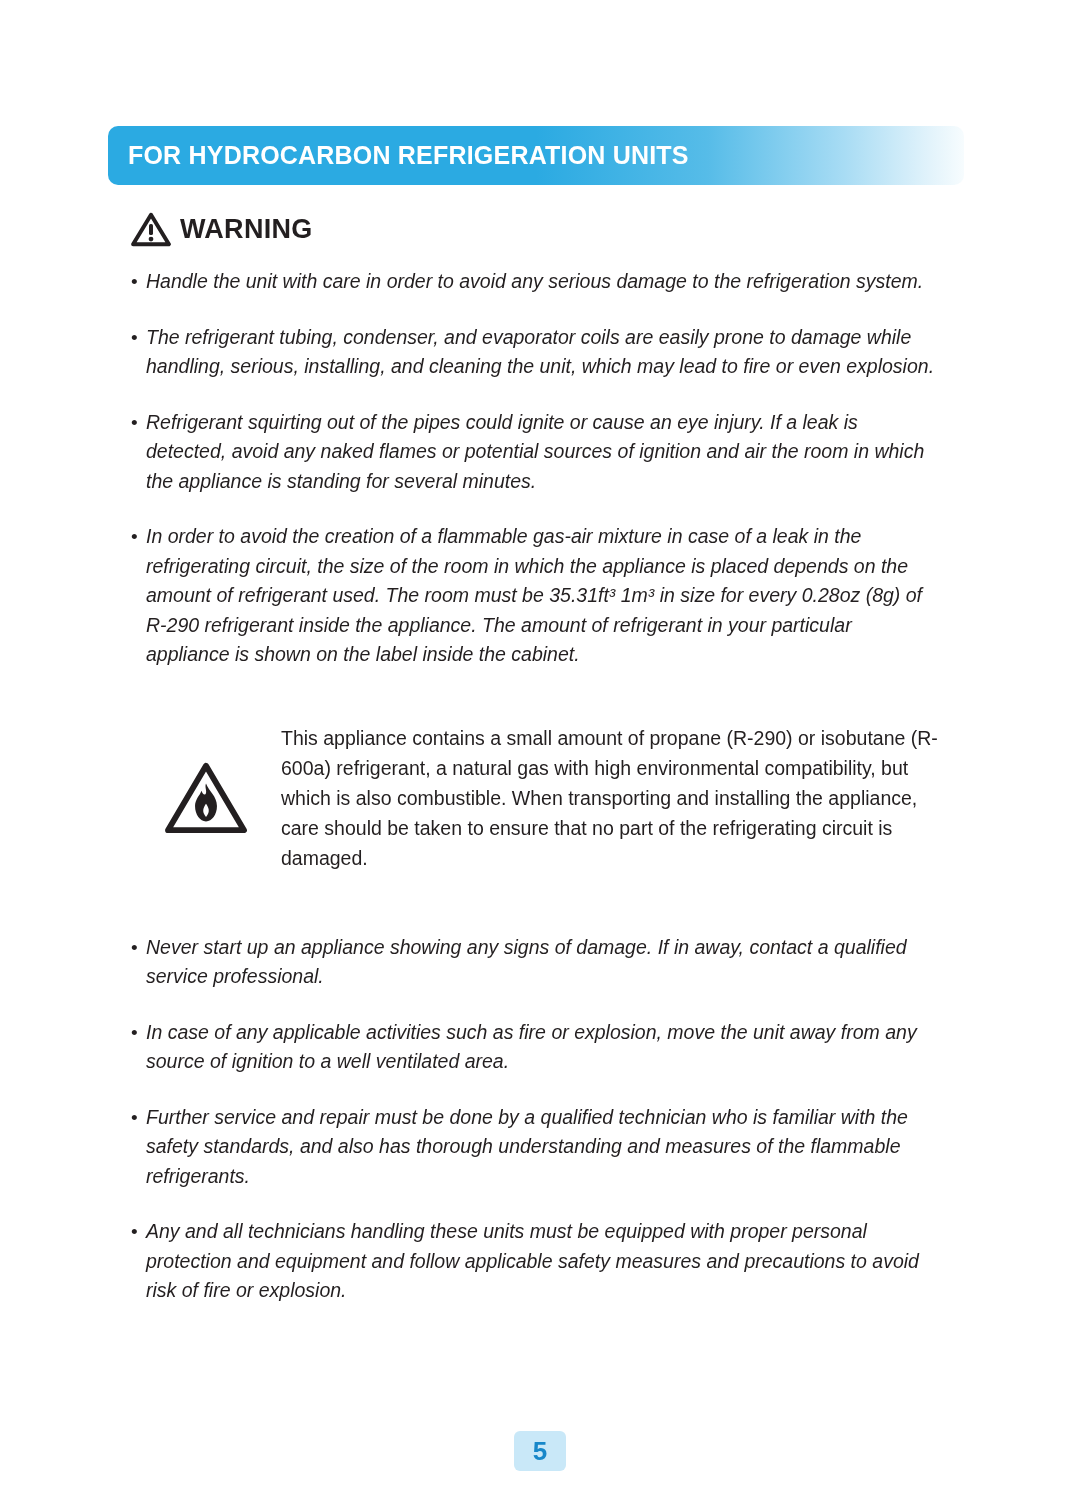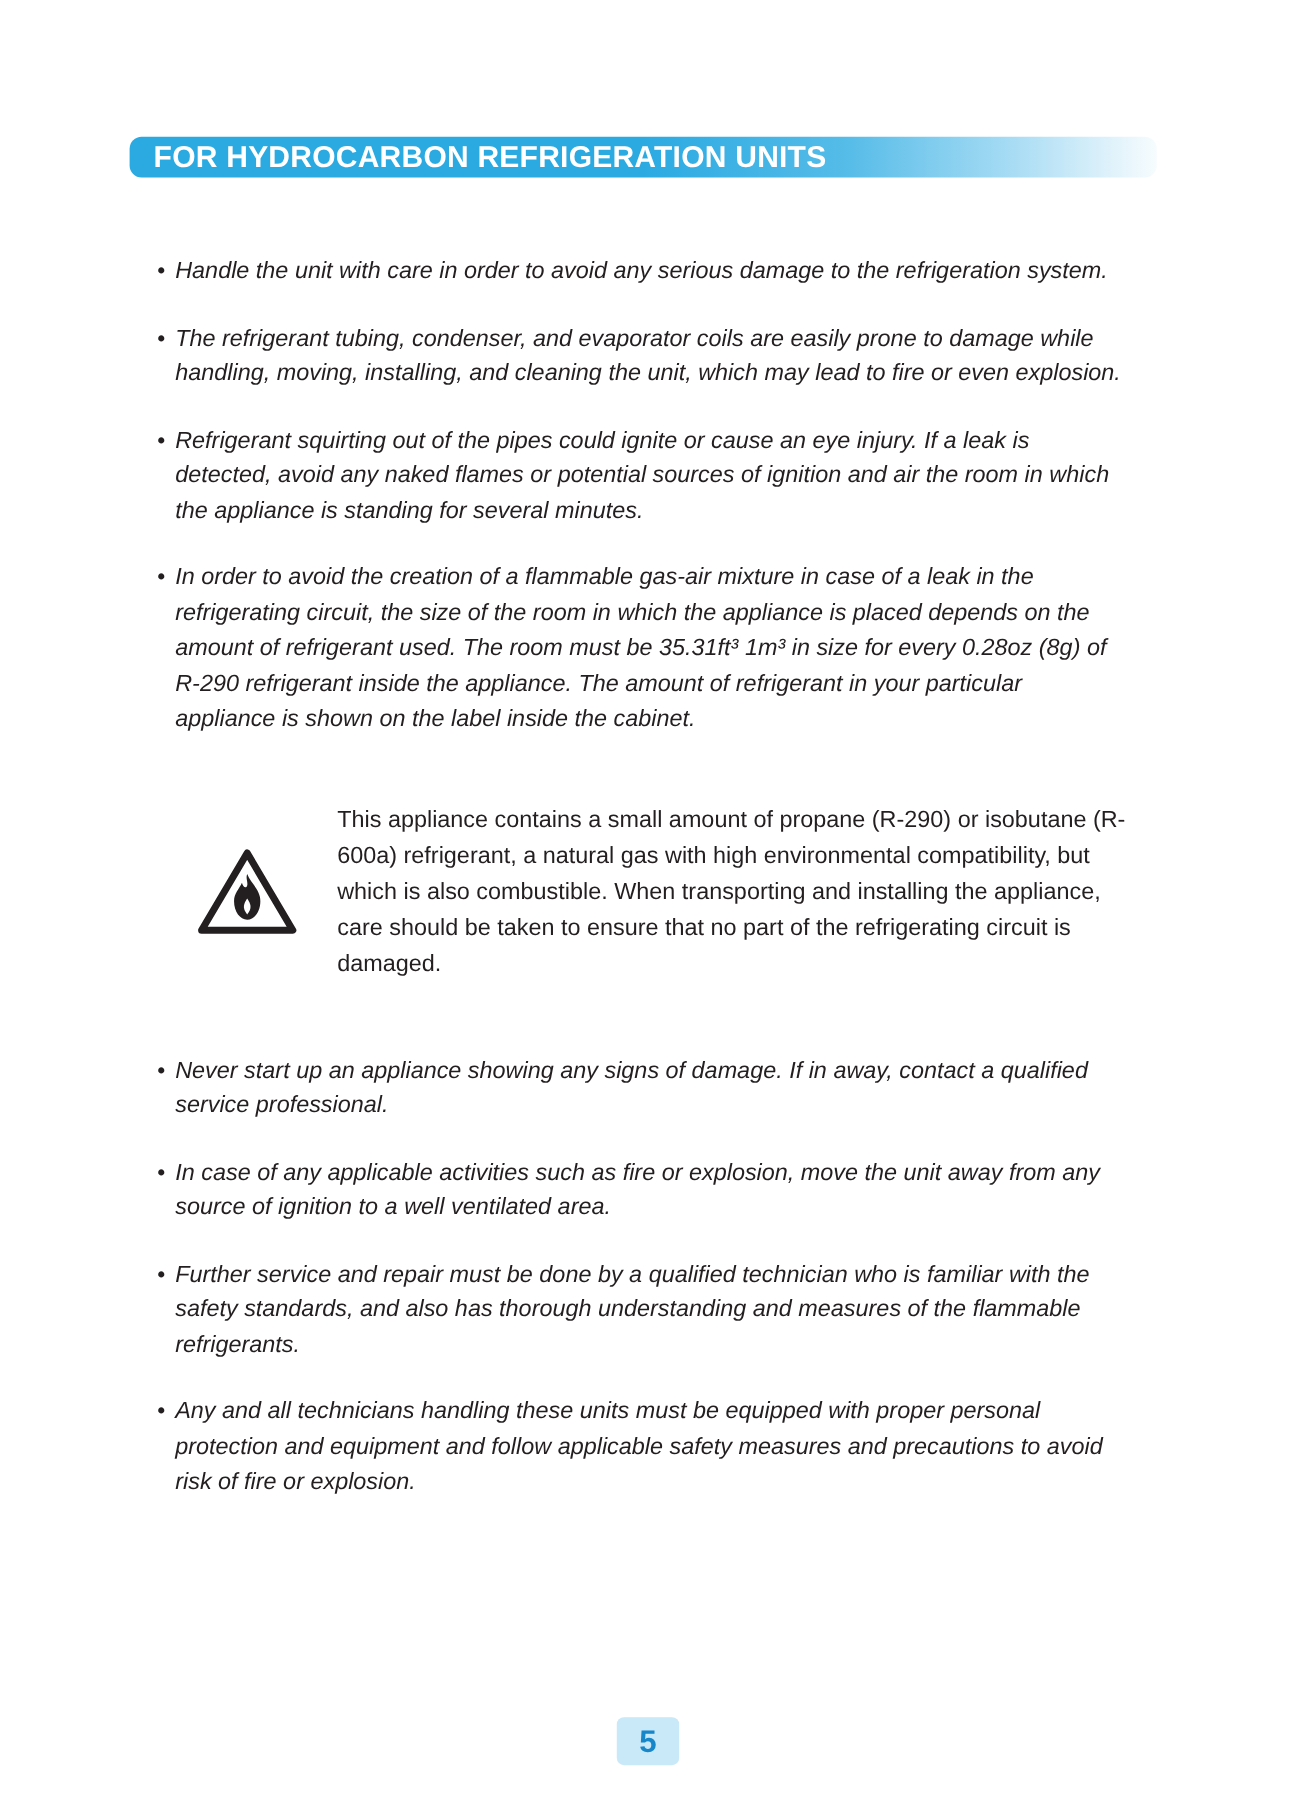--- a/index.html
+++ b/index.html
@@ -7,24 +7,24 @@
     position:relative;
     width:1080px;
     height:1512px;
     background:#ffffff;
     font-family:"Liberation Sans", sans-serif;
     color:#231f20;
     overflow:hidden;
   }
   .banner{
     position:absolute;
-    top:114px;
+    top:126px;
     left:108px;
     width:856px;
-    height:34px;
+    height:59px;
     border-radius:10px;
     background:linear-gradient(90deg,#2baae2 0%,#2baae2 50%,#56bce8 70%,#a8dcf4 86%,#e2f3fb 96%,#f7fcfe 100%);
     display:flex;
     align-items:center;
   }
   .banner-title{
     color:#ffffff;
     font-weight:bold;
     font-size:25px;
     padding-left:20px;
@@ -110,29 +110,39 @@
 <body>
 
 <div class="page">
 
   <div class="banner">
     <span class="banner-title">FOR HYDROCARBON REFRIGERATION UNITS</span>
   </div>
 
   <div class="content">
 
+    <div class="warn-head">
+      <span>
+        <svg width="40" height="35" viewBox="0 0 100 88">
+          <path d="M50 7 L95 81 L5 81 Z" fill="none" stroke="#231f20" stroke-width="10" stroke-linejoin="round"></path>
+          <rect x="45" y="30" width="10" height="28" rx="4" fill="#231f20"></rect>
+          <circle cx="50" cy="68" r="6" fill="#231f20"></circle>
+        </svg>
+      </span>
+      <span class="warn-title">WARNING</span>
+    </div>
 
     <ul class="bullets">
       <li>
         <span class="dot">•</span>
         <span class="txt">Handle the unit with care in order to avoid any serious damage to the refrigeration system.</span>
       </li>
       <li>
         <span class="dot">•</span>
-        <span class="txt">The refrigerant tubing, condenser, and evaporator coils are easily prone to damage while handling, moving, installing, and cleaning the unit, which may lead to fire or even explosion.</span>
+        <span class="txt">The refrigerant tubing, condenser, and evaporator coils are easily prone to damage while handling, serious, installing, and cleaning the unit, which may lead to fire or even explosion.</span>
       </li>
       <li>
         <span class="dot">•</span>
         <span class="txt">Refrigerant squirting out of the pipes could ignite or cause an eye injury. If a leak is detected, avoid any naked flames or potential sources of ignition and air the room in which the appliance is standing for several minutes.</span>
       </li>
       <li>
         <span class="dot">•</span>
         <span class="txt">In order to avoid the creation of a flammable gas-air mixture in case of a leak in the refrigerating circuit, the size of the room in which the appliance is placed depends on the amount of refrigerant used. The room must be 35.31ft³ 1m³ in size for every 0.28oz (8g) of R-290 refrigerant inside the appliance. The amount of refrigerant in your particular appliance is shown on the label inside the cabinet.</span>
       </li>
     </ul>

